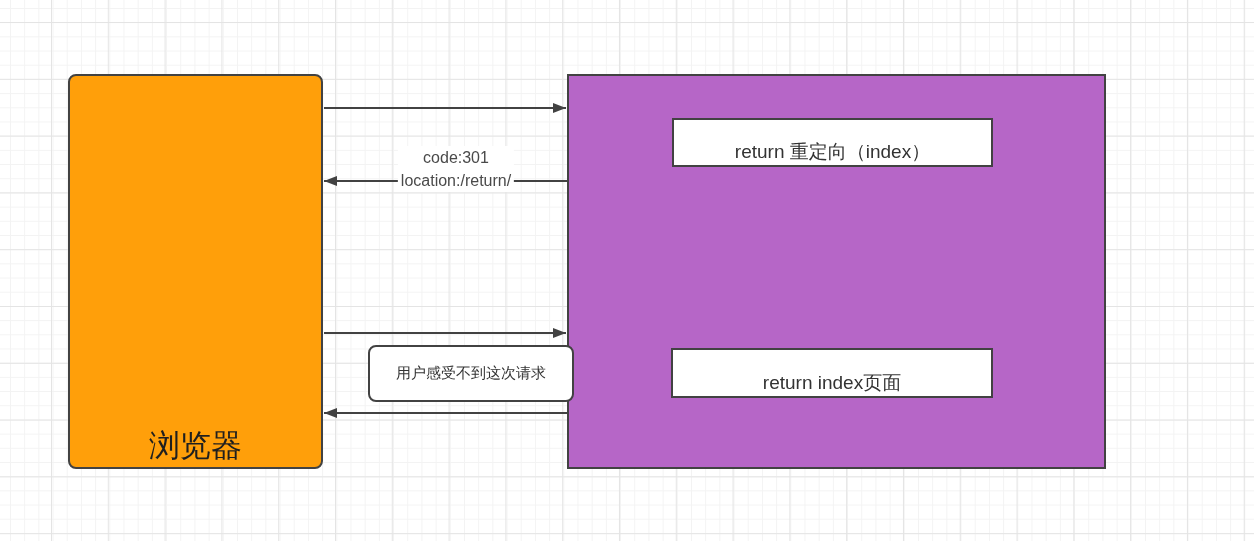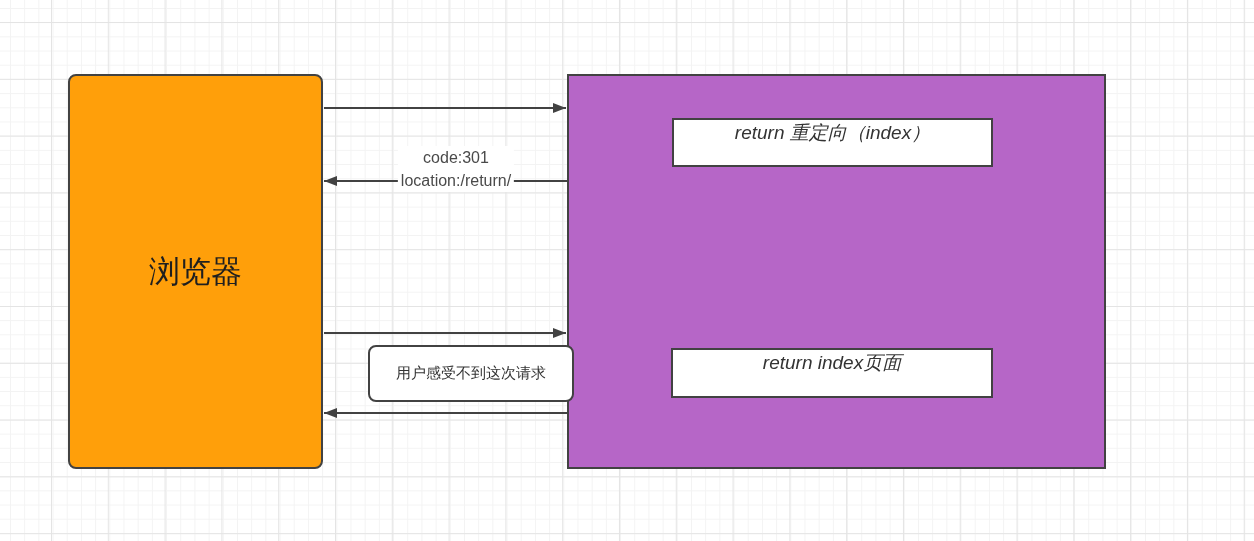--- a/index.html
+++ b/index.html
@@ -35,21 +35,21 @@
   }
   .arrow-layer line {
     stroke: #424242;
     stroke-width: 2;
   }
 
   .node {
     position: absolute;
     border: 2px solid #424242;
     display: flex;
-    align-items: center;
+    align-items: flex-end;
     justify-content: center;
   }
 
   .browser-node {
     left: 68px; top: 74px;
     width: 255px; height: 395px;
     background: #ff9f0a;
     border-radius: 8px;
     z-index: 1;
     font-size: 31px;
@@ -61,26 +61,25 @@
     width: 539px; height: 395px;
     background: #b666c7;
     z-index: 1;
   }
 
   .inner-box {
     position: absolute;
     background: #ffffff;
     border: 2px solid #424242;
     display: flex;
-    align-items: flex-start;
+    align-items: flex-end;
     justify-content: center;
     font-size: 19px;
     color: #333333;
     z-index: 2;
-    font-style: italic;
   }
   .redirect-response-node { left: 672px; top: 118px; width: 321px; height: 49px; }
   .index-response-node    { left: 671px; top: 348px; width: 322px; height: 50px; }
 
   .edge-label {
     position: absolute;
     left: 456px; top: 146px;
     transform: translateX(-50%);
     background: #ffffff;
     padding: 0 3px;

